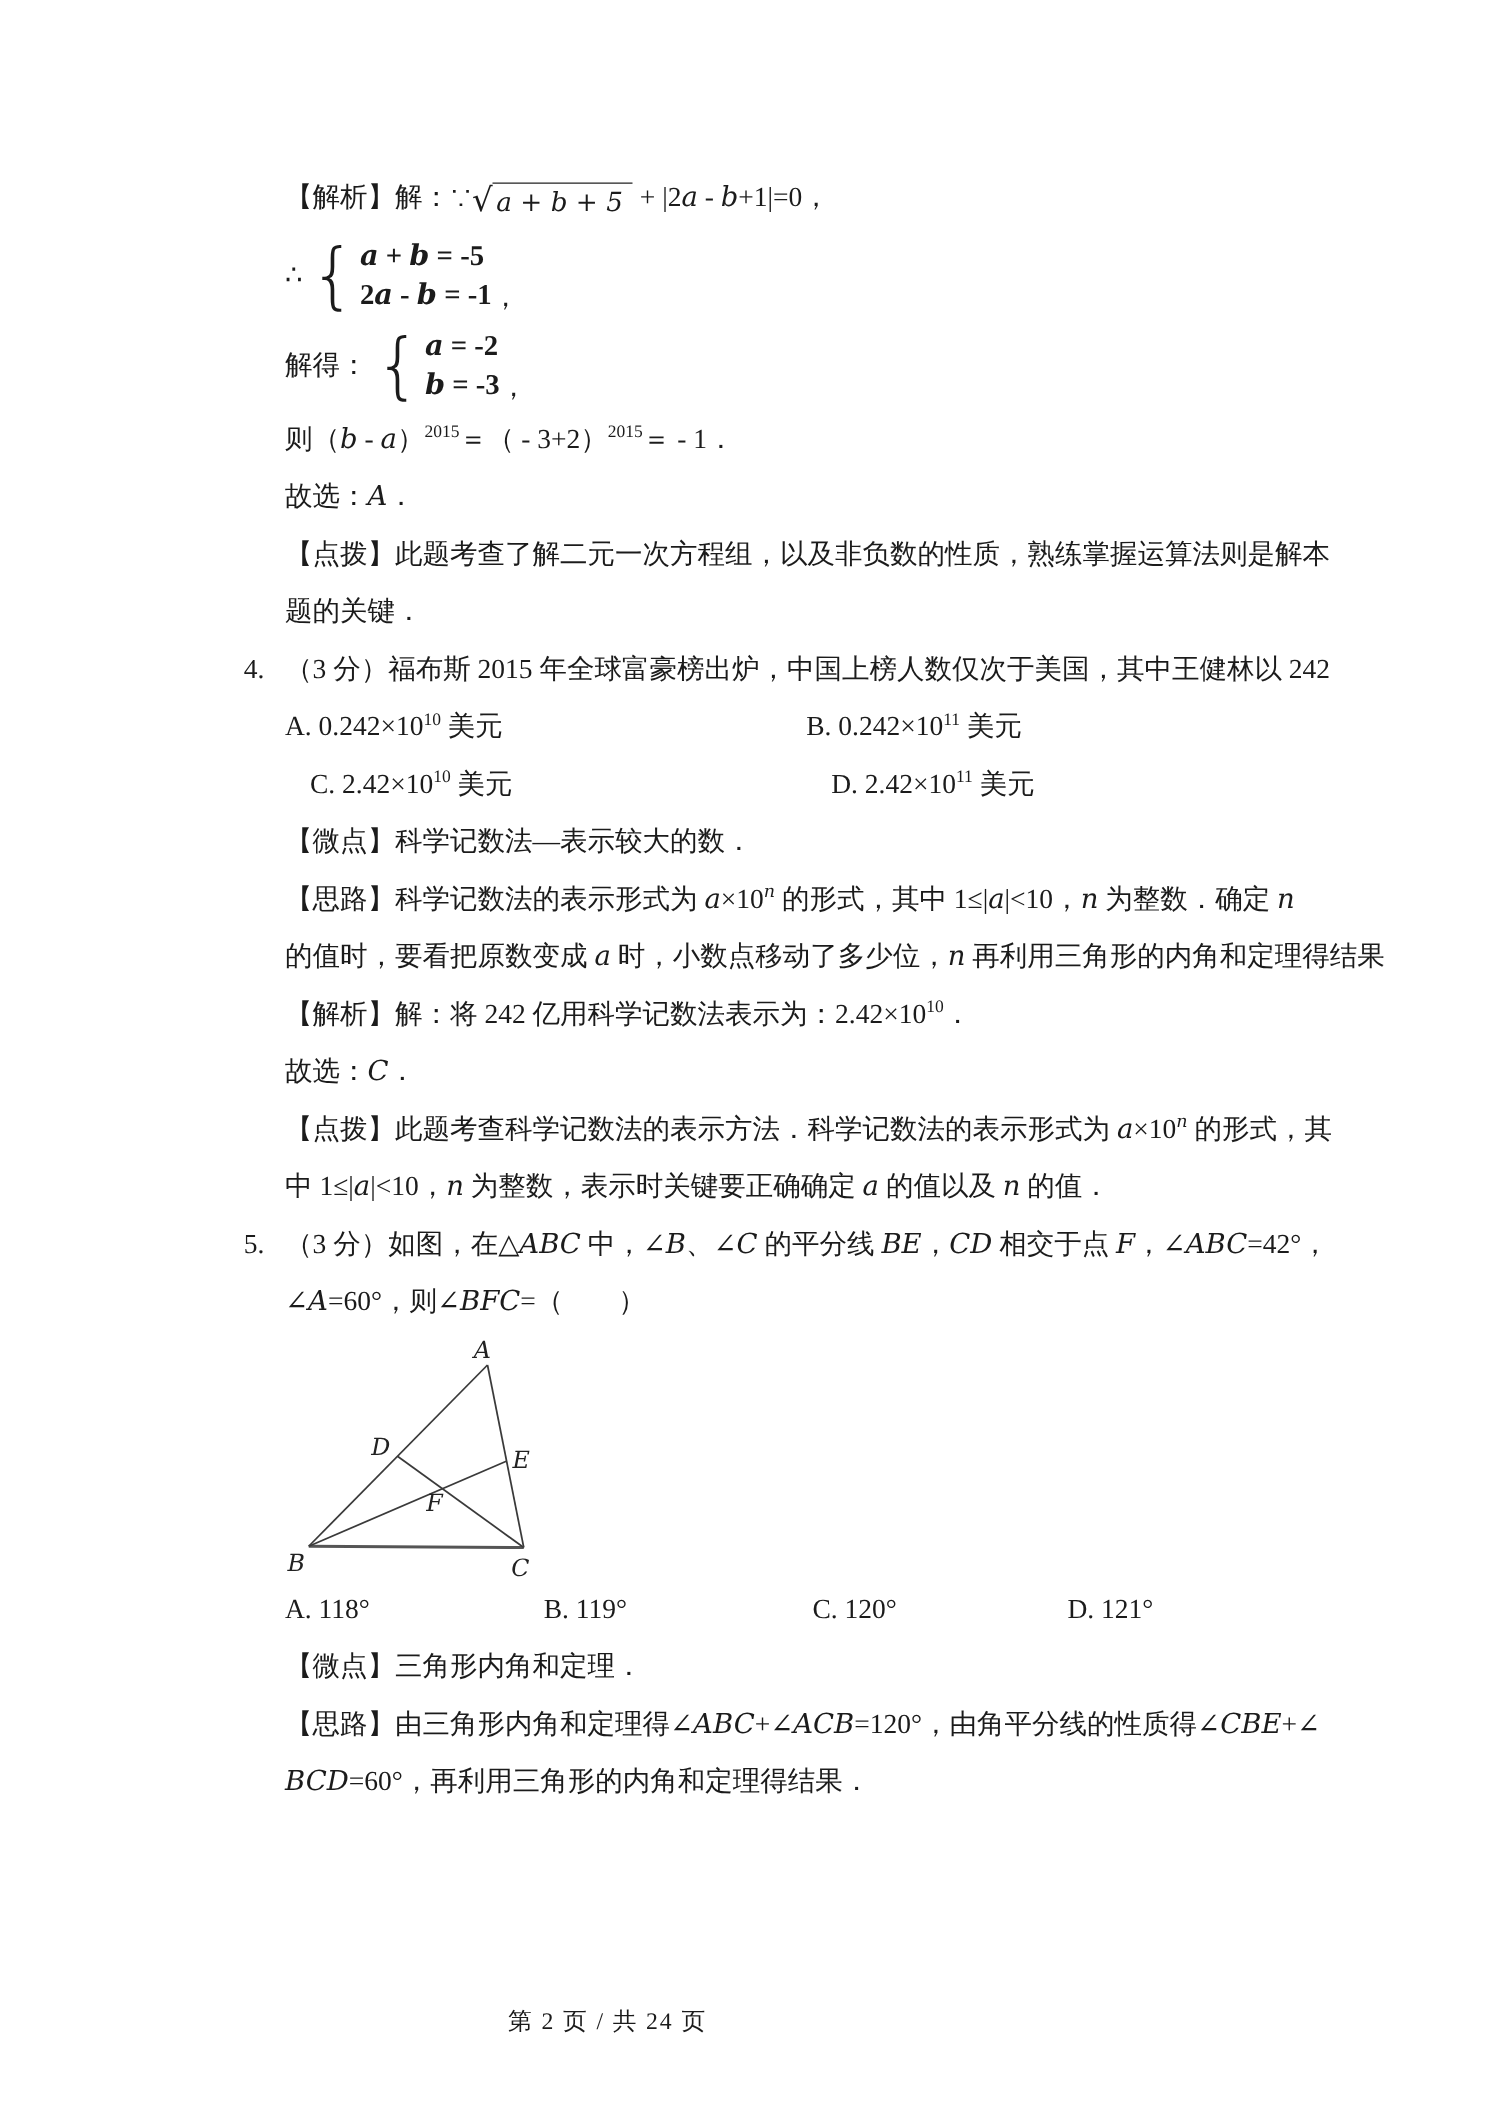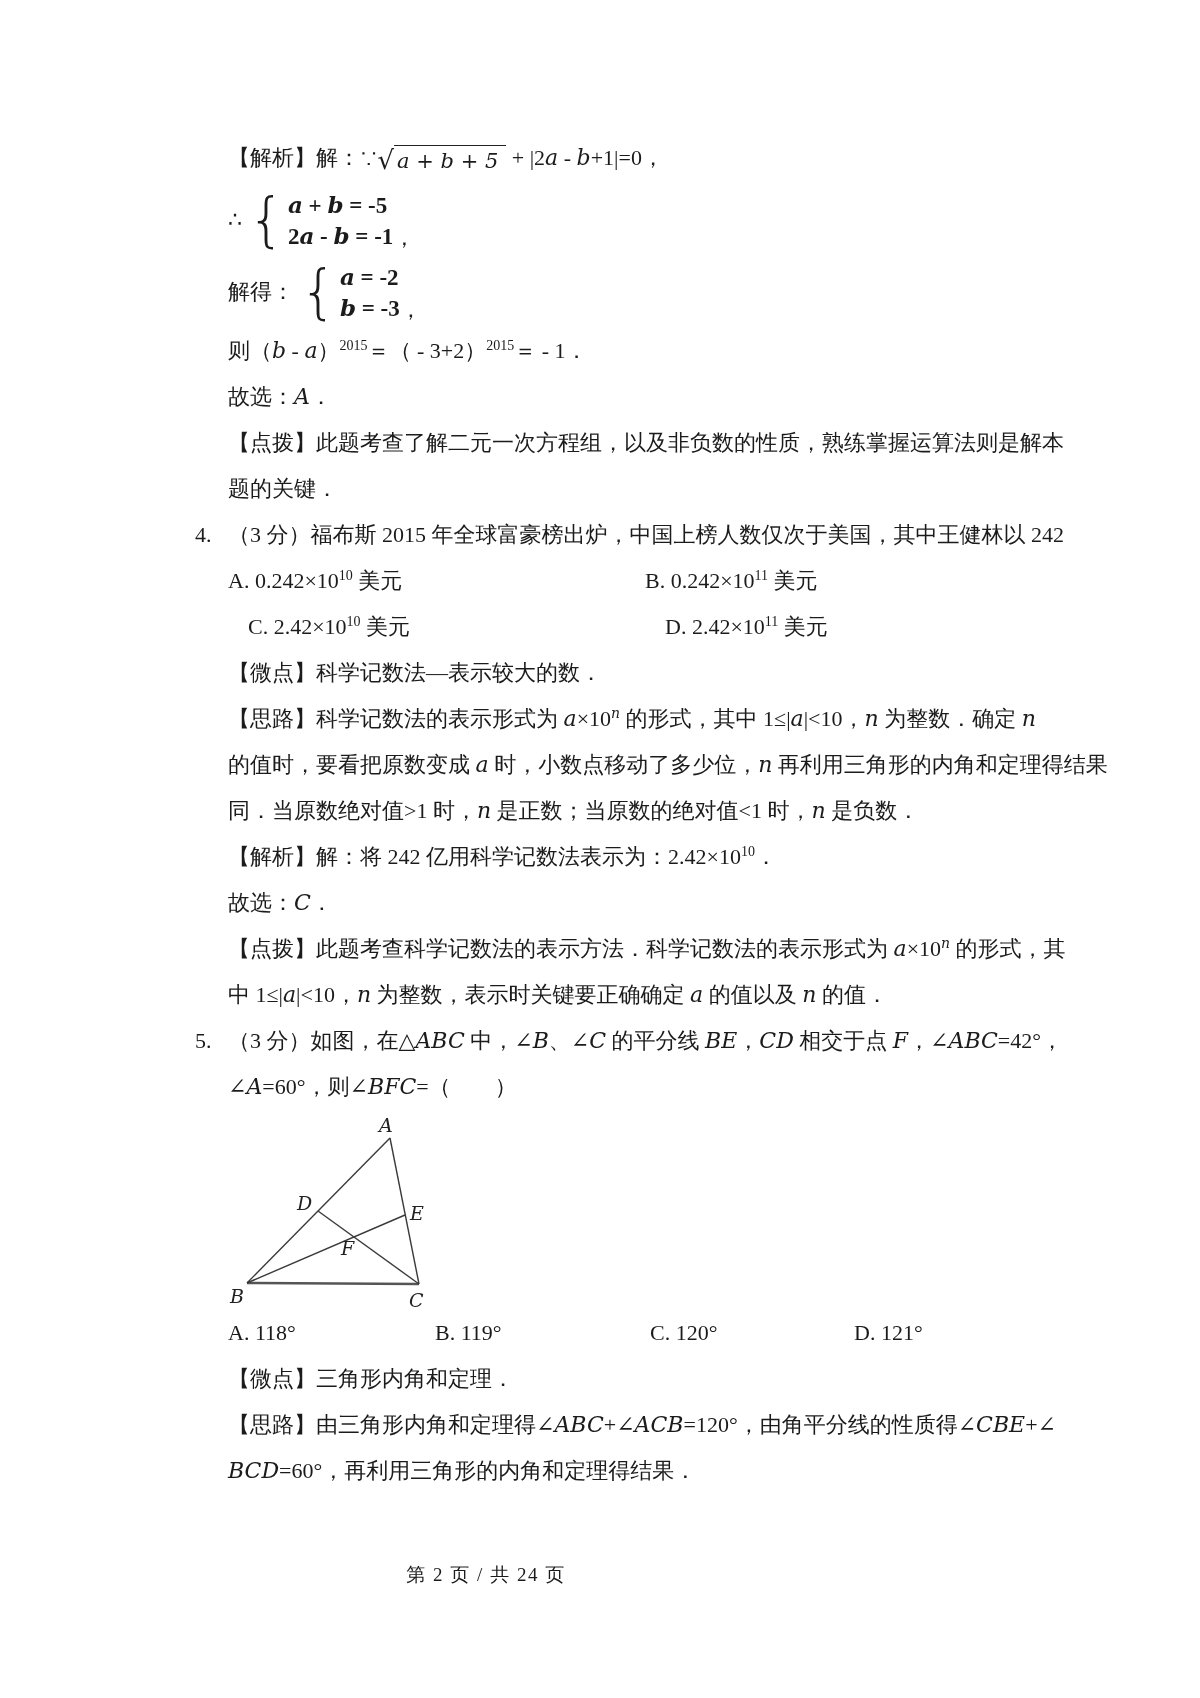--- a/index.html
+++ b/index.html
@@ -55,21 +55,21 @@
   
   .opt{display:inline-block;white-space:pre;}
   
   .figure{height:200px;margin-left:-16px;display:none;}
   .figure svg text{
     font-family:"DejaVu Serif","Liberation Serif",serif;
     font-style:italic;font-size:19px;fill:#222222;
   }
   
   .footer{
-    position:absolute;top:1562px;left:0;width:972px;
+    position:absolute;top:1604px;left:0;width:972px;
     text-align:center;font-size:19px;letter-spacing:1.5px;
     color:#1b1b1b;
   }
 </style>
 </head>
 <body>
 
 <div id="doc">
     <div class="line tall"><span class="t">【解析】解：∵</span><span class="sqrt"><span class="rad">√</span><span class="radbar">a + b + 5</span></span><span class="t"> + |2</span><span class="mi">a</span><span class="t"> - </span><span class="mi">b</span><span class="t">+1|=0，</span></div>
     <div class="line system"><span class="pre"><span class="t">∴</span></span><span class="brace">{</span><span class="rows"><span class="row"><span class="mi">a</span><span class="t"> + </span><span class="mi">b</span><span class="t"> = -5</span></span><span class="row"><span class="t">2</span><span class="mi">a</span><span class="t"> - </span><span class="mi">b</span><span class="t"> = -1</span></span></span><span class="post"><span class="t">，</span></span></div>
@@ -77,21 +77,20 @@
     <div class="line"><span class="t">则（</span><span class="mi">b</span><span class="t"> - </span><span class="mi">a</span><span class="t">）</span><sup class="sup">2015</sup><span class="t">＝（ - 3+2）</span><sup class="sup">2015</sup><span class="t">＝ - 1．</span></div>
     <div class="line"><span class="t">故选：</span><span class="mi">A</span><span class="t">．</span></div>
     <div class="line"><span class="t">【点拨】此题考查了解二元一次方程组，以及非负数的性质，熟练掌握运算法则是解本</span></div>
     <div class="line"><span class="t">题的关键．</span></div>
     <div class="line"><span class="q-num">4.</span><span class="t">（3 分）福布斯 2015 年全球富豪榜出炉，中国上榜人数仅次于美国，其中王健林以 242</span></div>
     <div class="line"><span class="opt" style="width: 417px;"><span class="t">A. 0.242×10</span><sup class="sup">10</sup><span class="t"> 美元</span></span><span class="opt"><span class="t">B. 0.242×10</span><sup class="sup">11</sup><span class="t"> 美元</span></span></div>
     <div class="line"><span class="opt" style="width: 417px; margin-left: 20px;"><span class="t">C. 2.42×10</span><sup class="sup">10</sup><span class="t"> 美元</span></span><span class="opt"><span class="t">D. 2.42×10</span><sup class="sup">11</sup><span class="t"> 美元</span></span></div>
     <div class="line"><span class="t">【微点】科学记数法—表示较大的数．</span></div>
     <div class="line"><span class="t">【思路】科学记数法的表示形式为 </span><span class="mi">a</span><span class="t">×10</span><sup class="sup mi">n</sup><span class="t"> 的形式，其中 1≤|</span><span class="mi">a</span><span class="t">|&lt;10，</span><span class="mi">n</span><span class="t"> 为整数．确定 </span><span class="mi">n</span></div>
     <div class="line"><span class="t">的值时，要看把原数变成 </span><span class="mi">a</span><span class="t"> 时，小数点移动了多少位，</span><span class="mi">n</span><span class="t"> 再利用三角形的内角和定理得结果</span></div>
-    <div class="line"><span class="t">同．当原数绝对值&gt;1 时，</span><span class="mi">n</span><span class="t"> 是正数；当原数的绝对值&lt;1 时，</span><span class="mi">n</span><span class="t"> 是负数．</span></div>
     <div class="line"><span class="t">【解析】解：将 242 亿用科学记数法表示为：2.42×10</span><sup class="sup">10</sup><span class="t">．</span></div>
     <div class="line"><span class="t">故选：</span><span class="mi">C</span><span class="t">．</span></div>
     <div class="line"><span class="t">【点拨】此题考查科学记数法的表示方法．科学记数法的表示形式为 </span><span class="mi">a</span><span class="t">×10</span><sup class="sup mi">n</sup><span class="t"> 的形式，其</span></div>
     <div class="line"><span class="t">中 1≤|</span><span class="mi">a</span><span class="t">|&lt;10，</span><span class="mi">n</span><span class="t"> 为整数，表示时关键要正确确定 </span><span class="mi">a</span><span class="t"> 的值以及 </span><span class="mi">n</span><span class="t"> 的值．</span></div>
     <div class="line"><span class="q-num">5.</span><span class="t">（3 分）如图，在△</span><span class="mi">ABC</span><span class="t"> 中，∠</span><span class="mi">B</span><span class="t">、∠</span><span class="mi">C</span><span class="t"> 的平分线 </span><span class="mi">BE</span><span class="t">，</span><span class="mi">CD</span><span class="t"> 相交于点 </span><span class="mi">F</span><span class="t">，∠</span><span class="mi">ABC</span><span class="t">=42°，</span></div>
     <div class="line"><span class="t">∠</span><span class="mi">A</span><span class="t">=60°，则∠</span><span class="mi">BFC</span><span class="t">=（　　）</span></div>
     <div id="figure-block" class="figure" style="display: block;">
   <svg width="230" height="200" viewBox="0 0 230 200">
     <g stroke="#3a3a3a" stroke-width="1.4" fill="none">
       <path d="M178 28 L35 173"></path>

